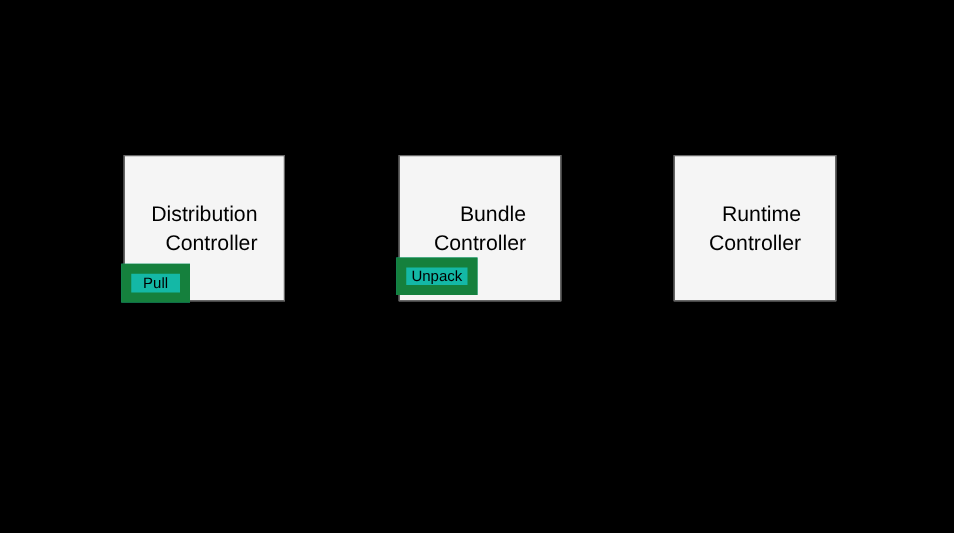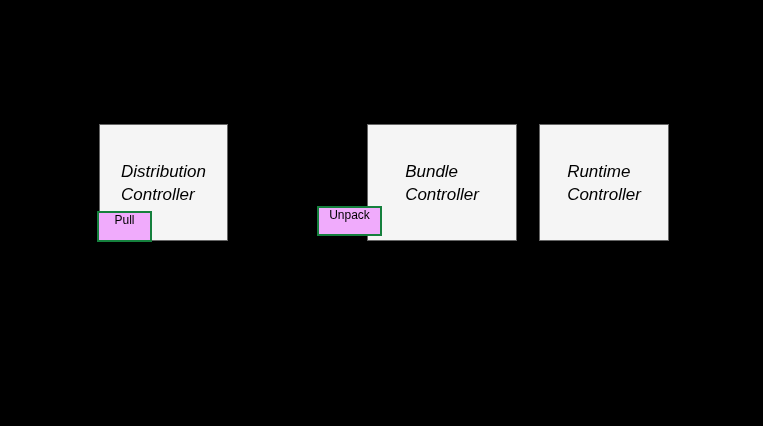--- a/index.html
+++ b/index.html
@@ -22,31 +22,30 @@
     border: 1px solid #666666;
     box-sizing: border-box;
     display: flex;
     align-items: center;
     justify-content: center;
   }
   .node-label {
     font-size: 17px;
     line-height: 23px;
     color: #000000;
-    text-align: left;
+    text-align: right;
     white-space: pre-line;
-    font-style: italic;
   }
   #node-distribution { left: 99px;  width: 129px; }
-  #node-bundle       { left: 319px; width: 150px; margin-left: 48px; }
+  #node-bundle       { left: 319px; width: 130px; }
   #node-runtime      { left: 539px; width: 130px; }
   .subnode {
     position: absolute;
-    background: #f0abfc;
-    border: 2px solid #15803d;
+    background: #14b8a6;
+    border: 8px solid #15803d;
     box-sizing: border-box;
     display: flex;
     align-items: flex-start;
     justify-content: center;
   }
   .subnode-label {
     font-size: 12px;
     color: #000000;
     text-align: center;
   }

